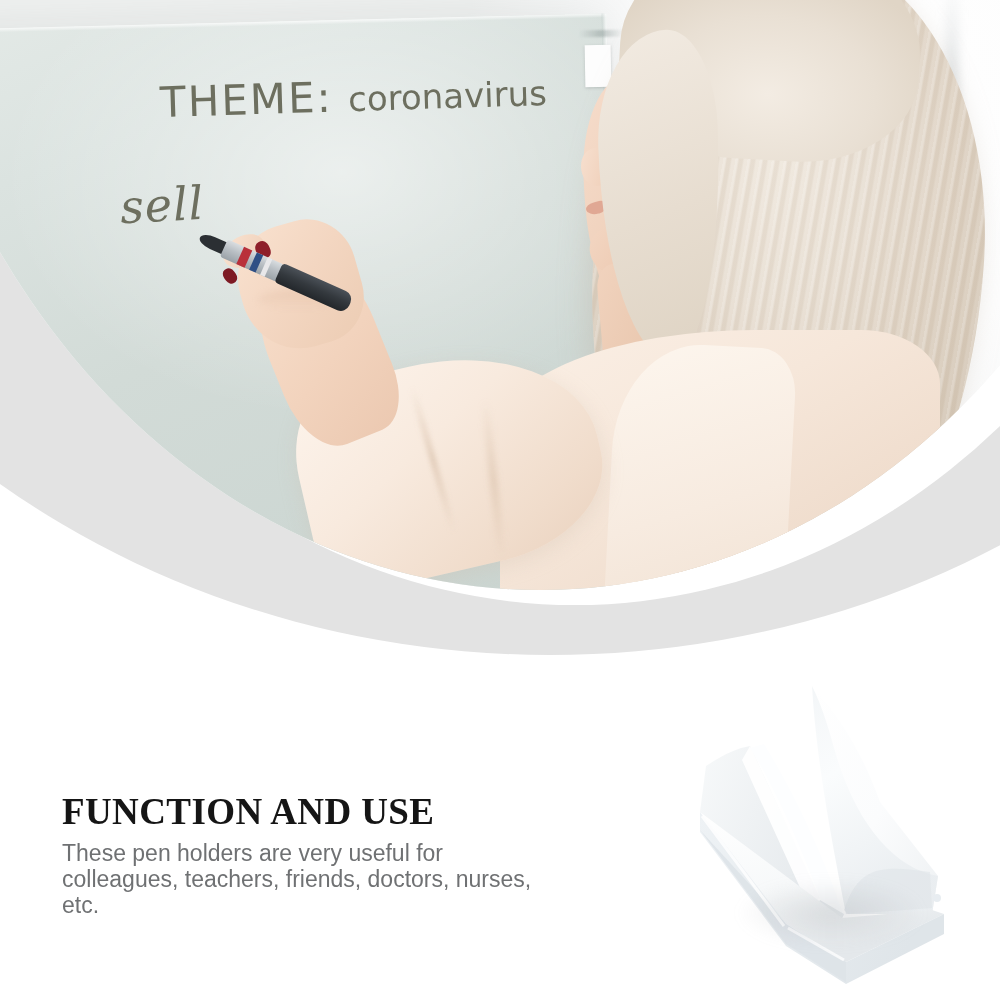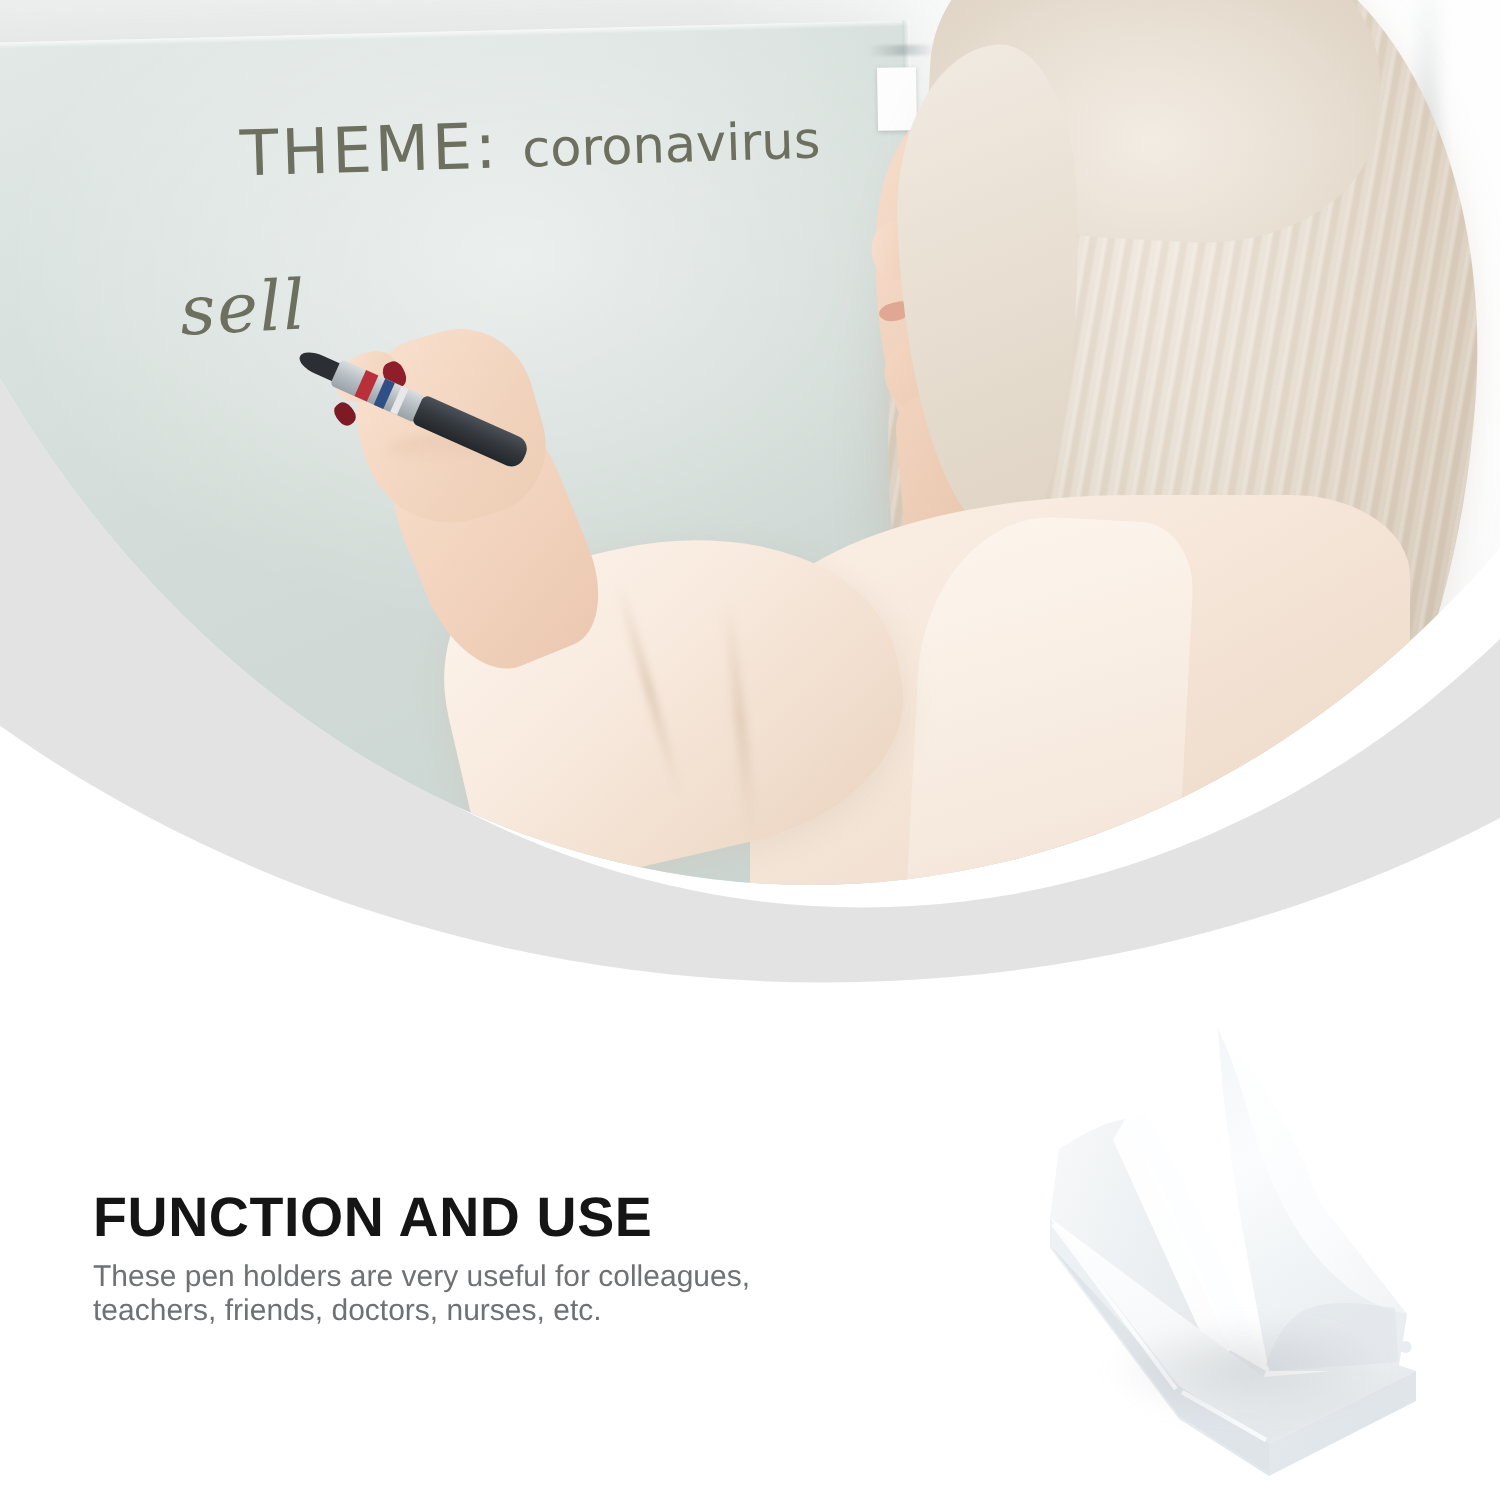--- a/index.html
+++ b/index.html
@@ -185,22 +185,22 @@
 
   
   .product{position:absolute;right:6px;bottom:8px;width:300px;height:330px;z-index:6;}
   .prod-shadow{position:absolute;left:6px;top:196px;width:262px;height:110px;
     background:radial-gradient(ellipse 130px 48px at 50% 50%, rgba(160,164,168,.28) 0%, rgba(160,164,168,0) 72%);
     filter:blur(6px);}
 
   
   .text-block{position:absolute;left:62px;top:793px;width:560px;z-index:7;}
   .headline{margin:0;font-size:37px;line-height:1.0;font-weight:700;color:#151515;
-    letter-spacing:.4px;font-family:Liberation Sans, sans-serif;}
-  .subcopy{margin:10px 0 0 0;font-size:20px;line-height:1.14;color:#6f7173;font-weight:400;
+    letter-spacing:.4px;font-family:Liberation Serif, serif;}
+  .subcopy{margin:10px 0 0 0;font-size:23px;line-height:1.14;color:#6f7173;font-weight:400;
     font-family:"Liberation Sans",sans-serif;max-width:500px;}
 </style>
 </head>
 <body>
 
 <div id="page">
 
   <div class="gray-band"></div>
   <div class="gray-band-mask"></div>
 

